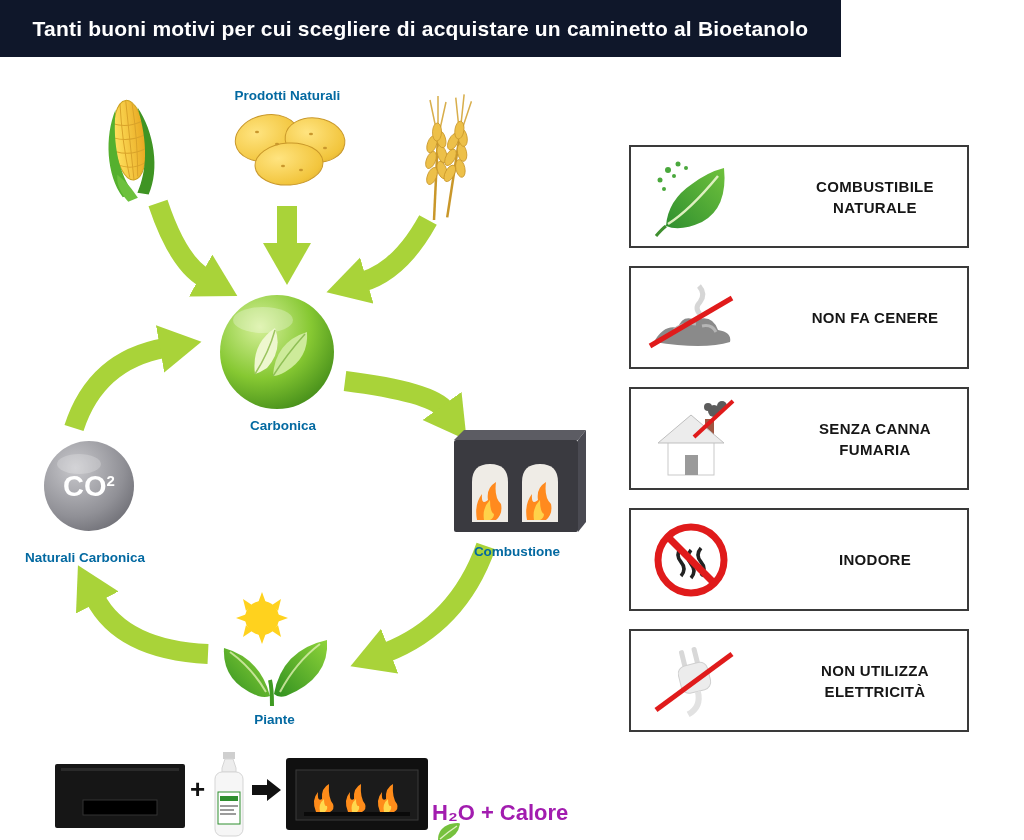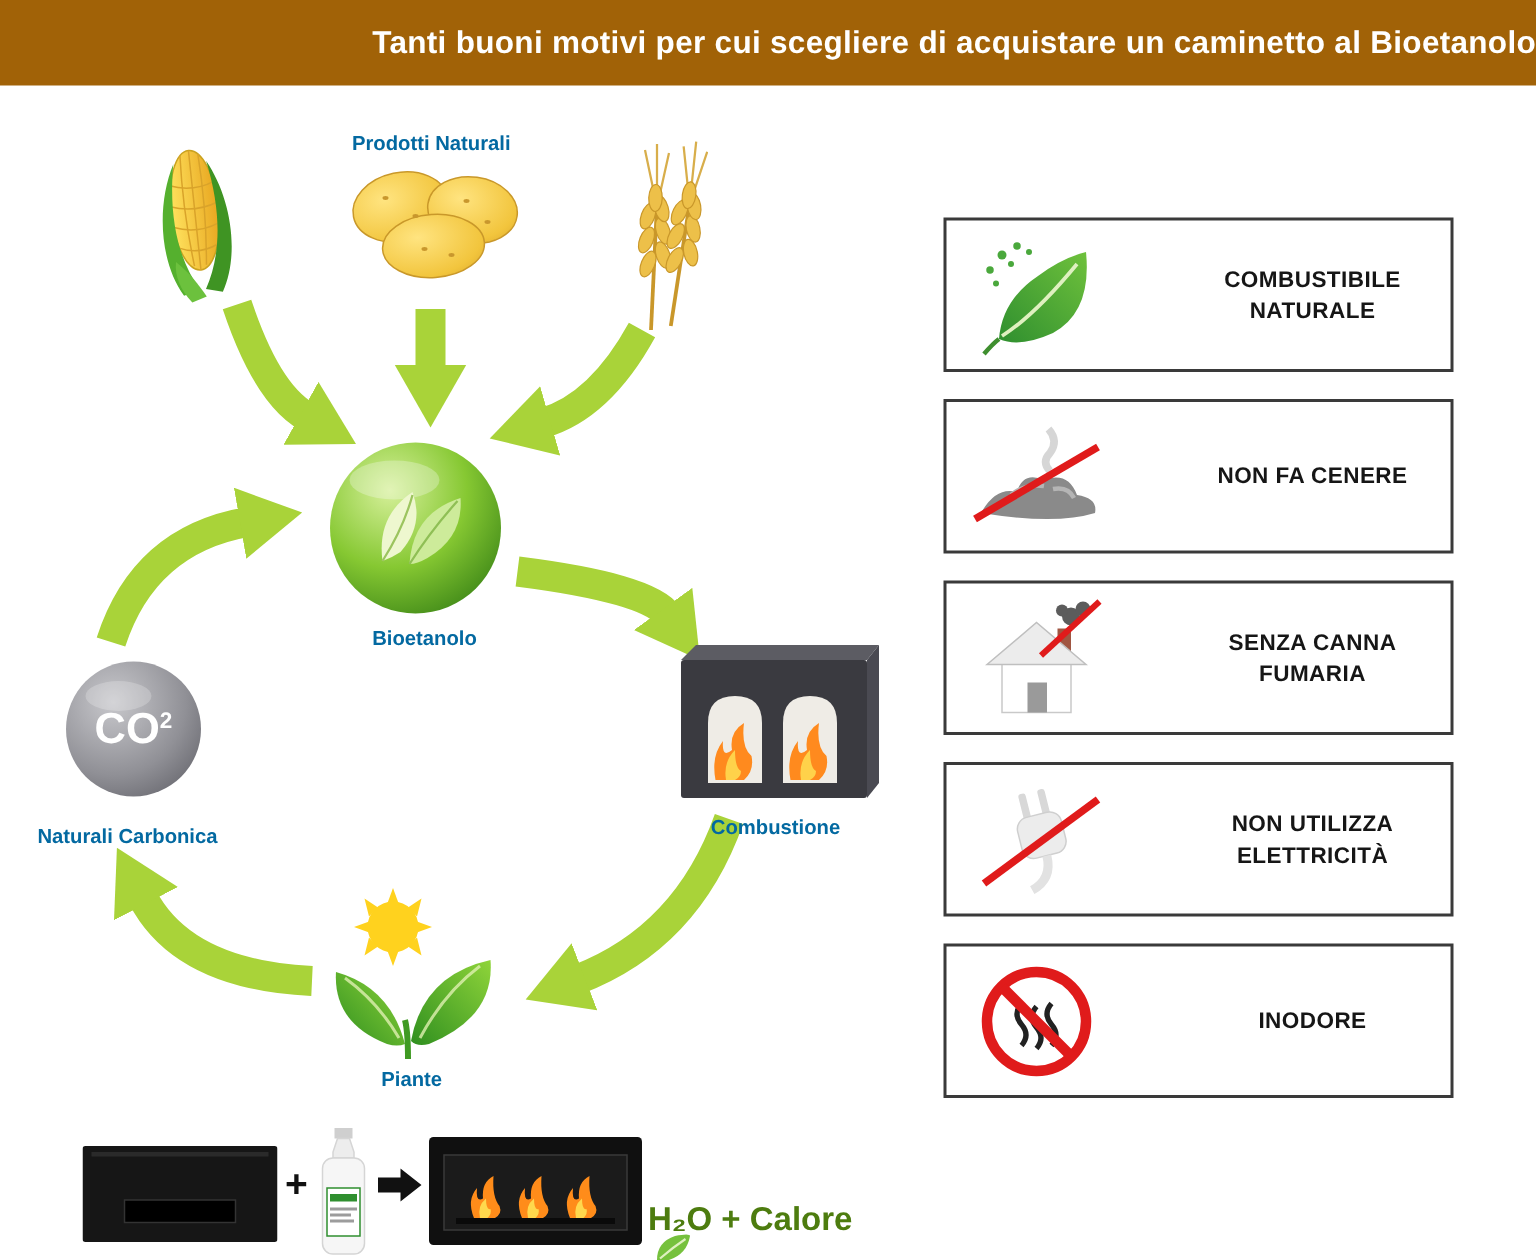--- a/index.html
+++ b/index.html
@@ -1,33 +1,33 @@
 <!DOCTYPE html>
 <html><head>
 <meta charset="utf-8">
 <style>
   * { margin:0; padding:0; box-sizing:border-box; }
   html,body { width:1024px; height:840px; }
   body { position:relative; background:#ffffff; font-family:"Liberation Sans", sans-serif; overflow:hidden; }
-  .header { position:absolute; top:0; left:0; width:1024px; height:57px; background:#a16207; display:flex; align-items:center; justify-content:flex-end; }
+  .header { position:absolute; top:0; left:0; width:841px; height:57px; background:#0f172a; display:flex; align-items:center; justify-content:center; }
   .header h1 { color:#ffffff; font-size:21px; font-weight:bold; letter-spacing:.2px; }
   .diagram { position:absolute; top:58px; left:0; width:625px; height:695px; }
   .abs { position:absolute; }
   .glabel { position:absolute; color:#0369a1; font-weight:bold; font-size:13.5px; text-align:center; }
   .arrows { position:absolute; left:0; top:0; filter:drop-shadow(0 0 1px #ffffff); }
   .co2-ball { position:absolute; left:43px; top:382px; width:92px; height:92px; }
   .co2-text { position:absolute; inset:0; display:flex; align-items:center; justify-content:center; color:#fff; font-weight:bold; font-size:29px; }
   .co2-text sup { font-size:15px; margin-top:-12px; }
   .benefits { position:absolute; top:145px; left:629px; width:340px; }
   .benefit { height:103px; border:2px solid #3a3a3a; background:#fff; display:flex; align-items:center; margin-bottom:18px; }
   .b-icon { width:120px; display:flex; justify-content:center; align-items:center; flex:0 0 120px; }
   .b-label { flex:1; text-align:center; font-weight:bold; font-size:15px; color:#161616; padding-right:8px; line-height:1.4; letter-spacing:.3px;margin-left:40px; }
   .bottom { position:absolute; top:750px; left:0; width:1024px; height:90px; }
   .plus { position:absolute; left:190px; top:24px; font-size:26px; font-weight:bold; color:#111; }
-  .h2o { position:absolute; left:432px; top:50px; font-size:22px; font-weight:bold; color:#4d7c0f; white-space:nowrap; }
+  .h2o { position:absolute; left:432px; top:50px; font-size:22px; font-weight:bold; color:#a21caf; white-space:nowrap; }
   .corn-rot { transform:rotate(-6deg); }
 </style>
 </head>
 <body>
 
 <div class="header">
   <h1>Tanti buoni motivi per cui scegliere di acquistare un caminetto al Bioetanolo</h1>
 </div>
 
 <div class="diagram">
@@ -120,21 +120,21 @@
         </radialGradient>
       </defs>
       <circle cx="60" cy="60" r="57" fill="url(#bioG)"></circle>
       <ellipse cx="46" cy="28" rx="30" ry="13" fill="#ffffff" opacity="0.28"></ellipse>
       <path d="M38,82 Q34,52 58,36 Q66,58 50,76 Q44,80 38,82 Z" fill="#eef7cf"></path>
       <path d="M56,84 Q58,50 90,40 Q92,66 68,80 Q61,84 56,84 Z" fill="#cdeb9a"></path>
       <path d="M38,82 Q52,60 58,38" stroke="#9cc45f" stroke-width="1.5" fill="none"></path>
       <path d="M56,84 Q70,62 88,42" stroke="#8fbf55" stroke-width="1.5" fill="none"></path>
     </svg>
   </div>
-  <div class="glabel" style="left:207px; top:360px; width:152px;">Bioetanolo</div>
+  <div class="glabel" style="left:207px; top:360px; width:152px;">Carbonica</div>
 
   <div class="abs" style="left:446px; top:372px;">
     <svg width="140" height="110" viewBox="0 0 140 110">
       <polygon points="8,10 132,10 140,0 18,0" fill="#5c5c63"></polygon>
       <polygon points="132,10 140,0 140,92 132,102" fill="#4a4a52"></polygon>
       <rect x="8" y="10" width="124" height="92" rx="2" fill="#3a3a40"></rect>
       <path d="M26,92 V52 Q26,34 44,34 Q62,34 62,52 V92 Z" fill="#efece6"></path>
       <path d="M76,92 V52 Q76,34 94,34 Q112,34 112,52 V92 Z" fill="#efece6"></path>
       <path d="M31,90 Q28,74 36,64 Q35,76 42,70 Q40,58 50,52 Q48,68 55,74 Q57,84 50,90 Z" fill="#ff8a1e"></path>
       <path d="M38,90 Q36,78 44,70 Q44,82 48,84 Q48,88 44,90 Z" fill="#ffd24a"></path>
@@ -246,46 +246,46 @@
         <polygon points="14,44 47,16 80,44" fill="#ececec" stroke="#bfbfbf"></polygon>
         <rect x="41" y="56" width="13" height="20" fill="#9a9a9a"></rect>
         <line x1="50" y1="38" x2="89" y2="2" stroke="#e01b1b" stroke-width="4"></line>
       </svg>
     </div>
     <div class="b-label">SENZA CANNA FUMARIA</div>
   </div>
 
   <div class="benefit">
     <div class="b-icon">
+      <svg width="80" height="80" viewBox="0 0 80 80">
+        <g stroke="#222222" stroke-width="3.5" fill="none">
+          <path d="M30,56 q6,-7 0,-14 q-6,-7 0,-14"></path>
+          <path d="M40,58 q6,-7 0,-14 q-6,-7 0,-14"></path>
+          <path d="M50,56 q6,-7 0,-14 q-6,-7 0,-14"></path>
+        </g>
+        <circle cx="40" cy="40" r="33" stroke="#e01b1b" stroke-width="7" fill="none"></circle>
+        <line x1="17" y1="17" x2="63" y2="63" stroke="#e01b1b" stroke-width="7"></line>
+      </svg>
+    </div>
+    <div class="b-label">INODORE</div>
+  </div>
+
+  <div class="benefit">
+    <div class="b-icon">
       <svg width="95" height="82" viewBox="0 0 95 82">
         <g transform="rotate(-14 50 40)">
           <rect x="42" y="8" width="5" height="18" rx="2" fill="#d8d8d8"></rect>
           <rect x="55" y="8" width="5" height="18" rx="2" fill="#d8d8d8"></rect>
           <rect x="36" y="24" width="30" height="28" rx="8" fill="#ececec" stroke="#cfcfcf"></rect>
           <path d="M51,52 Q51,68 36,72" stroke="#e2e2e2" stroke-width="6" fill="none"></path>
         </g>
         <line x1="12" y1="70" x2="88" y2="14" stroke="#e01b1b" stroke-width="5"></line>
       </svg>
     </div>
     <div class="b-label">NON UTILIZZA ELETTRICITÀ</div>
-  </div>
-
-  <div class="benefit">
-    <div class="b-icon">
-      <svg width="80" height="80" viewBox="0 0 80 80">
-        <g stroke="#222222" stroke-width="3.5" fill="none">
-          <path d="M30,56 q6,-7 0,-14 q-6,-7 0,-14"></path>
-          <path d="M40,58 q6,-7 0,-14 q-6,-7 0,-14"></path>
-          <path d="M50,56 q6,-7 0,-14 q-6,-7 0,-14"></path>
-        </g>
-        <circle cx="40" cy="40" r="33" stroke="#e01b1b" stroke-width="7" fill="none"></circle>
-        <line x1="17" y1="17" x2="63" y2="63" stroke="#e01b1b" stroke-width="7"></line>
-      </svg>
-    </div>
-    <div class="b-label">INODORE</div>
   </div>
 
 </div>
 
 <div class="bottom">
 
   <div class="abs" style="position:absolute; left:55px; top:14px;">
     <svg width="130" height="64" viewBox="0 0 130 64">
       <rect width="130" height="64" rx="2" fill="#161616"></rect>
       <rect x="28" y="36" width="74" height="15" fill="#000000" stroke="#333333"></rect>

